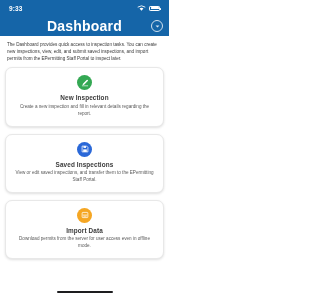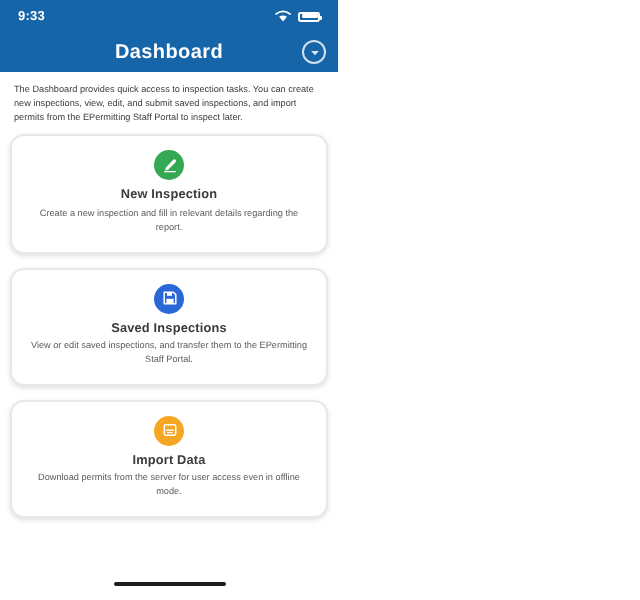--- a/index.html
+++ b/index.html
@@ -23,21 +23,21 @@
   .battery-icon { width:11px; height:5px; border:0.7px solid #ffffff; border-radius:1.2px; position:relative; }
   .battery-icon::after { content:""; position:absolute; right:-1.8px; top:1.3px; width:1.1px; height:2.2px; background:#ffffff; border-radius:0 0.6px 0.6px 0; }
   .battery-fill { position:absolute; left:0.5px; top:0.5px; bottom:0.5px; width:8.5px; background:#ffffff; border-radius:0.6px; }
 
   
   .header {
     height:20px; background:#1565a8; flex:0 0 auto;
     display:flex; align-items:center; justify-content:center;
     position:relative;
   }
-  .header-title { color:#ffffff; font-size:10px; font-weight:bold; letter-spacing:0.2px; }
+  .header-title { color:#ffffff; font-size:14px; font-weight:bold; letter-spacing:0.2px; }
   .header-action {
     position:absolute; right:6px; top:50%; transform:translateY(-50%);
     width:12px; height:12px; border:0.8px solid #cfe0ee; border-radius:50%;
     display:flex; align-items:center; justify-content:center;
   }
 
   
   .content { flex:1 1 auto; background:#ffffff; padding:4px 5px 0 5px; overflow:hidden; }
   .intro {
     font-size:4.6px; line-height:1.55; color:#3a3a3a;

